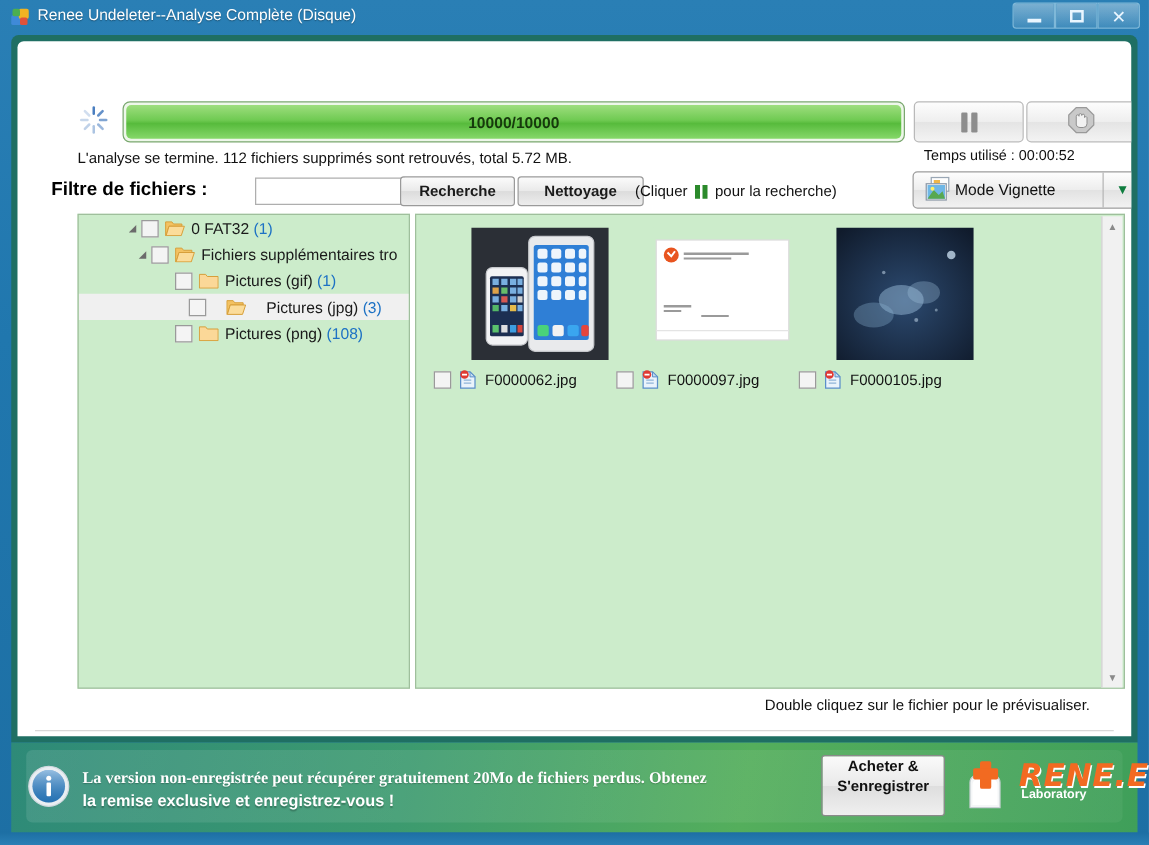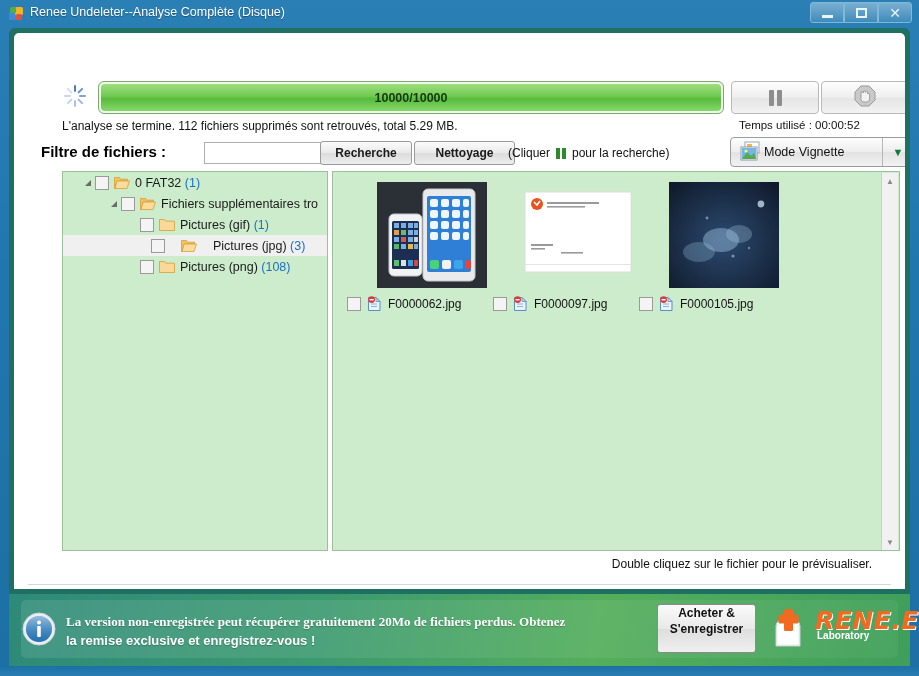--- a/index.html
+++ b/index.html
@@ -287,21 +287,21 @@
         </g>
       </svg>
     </span>
 
     <div class="progress-outer">
       <div class="progress-fill">
         <span class="progress-label">10000/10000</span>
       </div>
     </div>
 
-    <div class="status-line">L'analyse se termine. 112 fichiers supprimés sont retrouvés, total 5.29 MB.</div>
+    <div class="status-line">L'analyse se termine. 112 fichiers supprimés sont retrouvés, total 5.72 MB.</div>
 
     <div class="ctl-btn btn-pause">
       <span class="pause-bars">
           <i></i>
           <i></i>
         </span>
     </div>
     <div class="ctl-btn btn-stop">
       <span>
         <svg width="24" height="24" viewBox="0 0 24 24">
@@ -335,21 +335,21 @@
           <polygon points="5,18 10,11 14,15 17,12 19,18" fill="#57a851"></polygon>
           <circle cx="9" cy="10" r="1.6" fill="#fff06a"></circle>
         </svg>
       </span>
       <span class="mode-text">Mode Vignette</span>
       <span class="mode-arrow">▼</span>
     </div>
 
     <div class="tree-panel">
       <div id="tree-rows">
-          <div class="tree-row" style="padding-left: 18px;">
+          <div class="tree-row" style="padding-left: 36px;">
             <span class="twisty">
               <svg width="8" height="8" viewBox="0 0 8 8">
                 <polygon points="7,1 7,7 1,7" fill="#6b6b6b"></polygon>
               </svg>
             </span>
             <span class="tree-cb"></span>
             <span class="folder"><svg width="16" height="13" viewBox="0 0 16 13">
                 <path d="M0.5,12.5 L0.5,1.5 L5.5,1.5 L6.8,3.2 L13.5,3.2 L13.5,5 L3.2,5 L0.9,12.5 Z" fill="#f3c262" stroke="#d79f3a" stroke-width=".8"></path>
                 <path d="M3.2,5 L15.5,5 L13,12.5 L0.9,12.5 Z" fill="#fbdc9a" stroke="#d79f3a" stroke-width=".8"></path>
               </svg></span>

